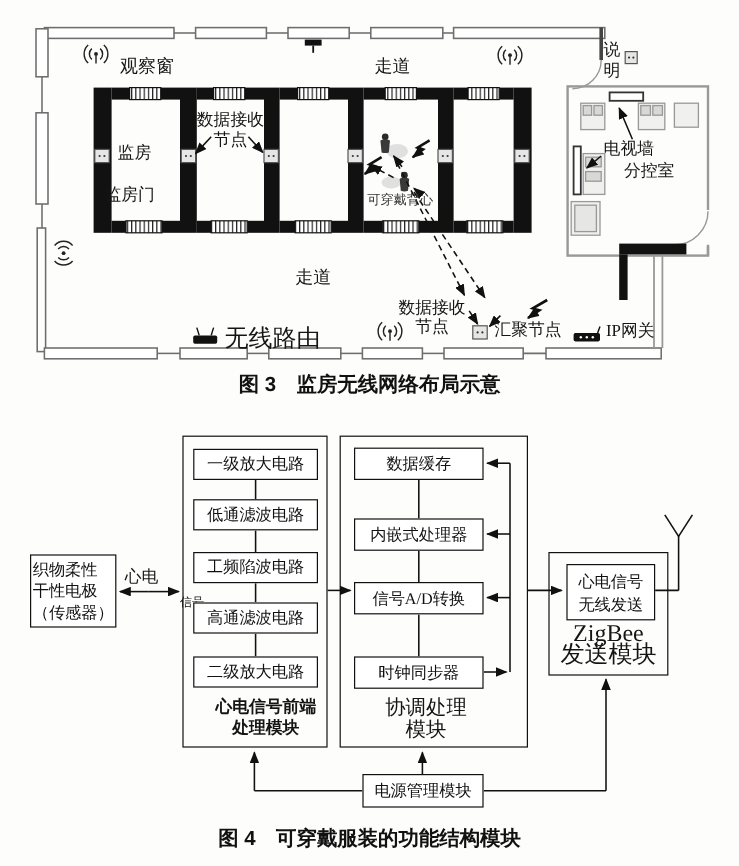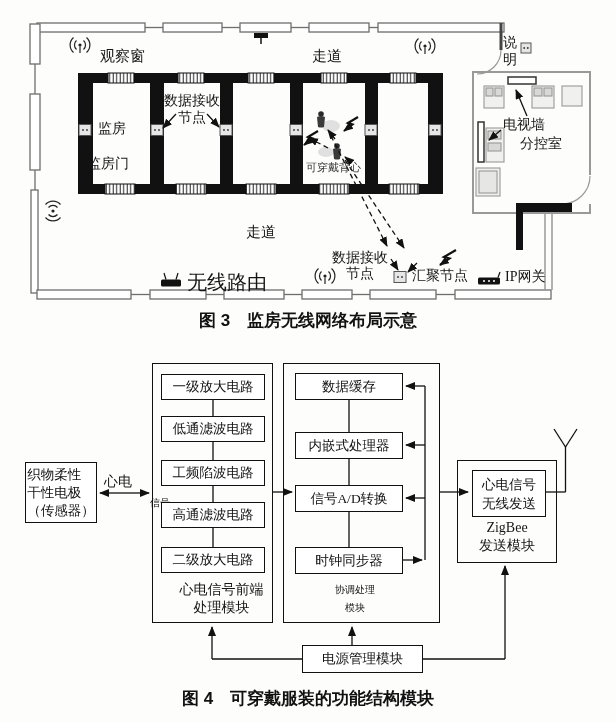--- a/index.html
+++ b/index.html
@@ -341,44 +341,44 @@
 </div>
 <div class="lbl" style="left:104px;top:474px;font-size:14px;">心电</div>
 <div class="lbl" style="left:106px;top:497px;font-size:10px;margin-left:44px;">信号</div>
 
 <div class="container-box" style="left:152px;top:363px;width:121px;height:260px;"></div>
 <div class="box" style="left:161px;top:374px;width:104px;height:26px;">一级放大电路</div>
 <div class="box" style="left:161px;top:416px;width:104px;height:26px;">低通滤波电路</div>
 <div class="box" style="left:161px;top:502px;width:104px;height:26px;">高通滤波电路</div>
 <div class="box" style="left:161px;top:460px;width:104px;height:26px;">工频陷波电路</div>
 <div class="box" style="left:161px;top:547px;width:104px;height:26px;">二级放大电路</div>
-<div class="lbl center stack" style="left:152px;top:581px;width:139px;font-size:14px;line-height:18px;">
+<div class="lbl center stack" style="left:152px;top:581px;width:139px;font-size:14px;line-height:18px;font-weight:bold;">
   <span>心电信号前端</span>
   <span>处理模块</span>
 </div>
 
 <div class="container-box" style="left:283px;top:363px;width:157px;height:260px;"></div>
 <div class="box" style="left:295px;top:373px;width:108px;height:27px;">数据缓存</div>
 <div class="box" style="left:295px;top:432px;width:108px;height:27px;">内嵌式处理器</div>
 <div class="box" style="left:295px;top:485px;width:108px;height:27px;">信号A/D转换</div>
 <div class="box" style="left:295px;top:547px;width:108px;height:27px;">时钟同步器</div>
-<div class="lbl center stack" style="left:283px;top:581px;width:144px;font-size:10px;line-height:18px;">
+<div class="lbl center stack" style="left:283px;top:581px;width:144px;font-size:17px;line-height:18px;">
   <span>协调处理</span>
   <span>模块</span>
 </div>
 
 <div class="container-box" style="left:457px;top:460px;width:100px;height:103px;"></div>
 <div class="box stack" style="left:472px;top:470px;width:74px;height:47px;font-size:13.5px;line-height:19px;">
   <div>
     <span>心电信号</span>
     <span>无线发送</span>
   </div>
 </div>
-<div class="lbl center stack" style="left:457px;top:519px;width:100px;font-size:14px;line-height:18px;">
+<div class="lbl center stack" style="left:457px;top:519px;width:100px;font-size:20px;line-height:18px;">
   <span>ZigBee</span>
   <span>发送模块</span>
 </div>
 
-<div class="box" style="left:302px;top:645px;width:121px;height:28px;">电源管理模块</div>
+<div class="box" style="left:302px;top:645px;width:101px;height:28px;">电源管理模块</div>
 
 <div class="cap" style="top:687px;">图 4　可穿戴服装的功能结构模块</div>
 
 </div>
 
 </body></html>

